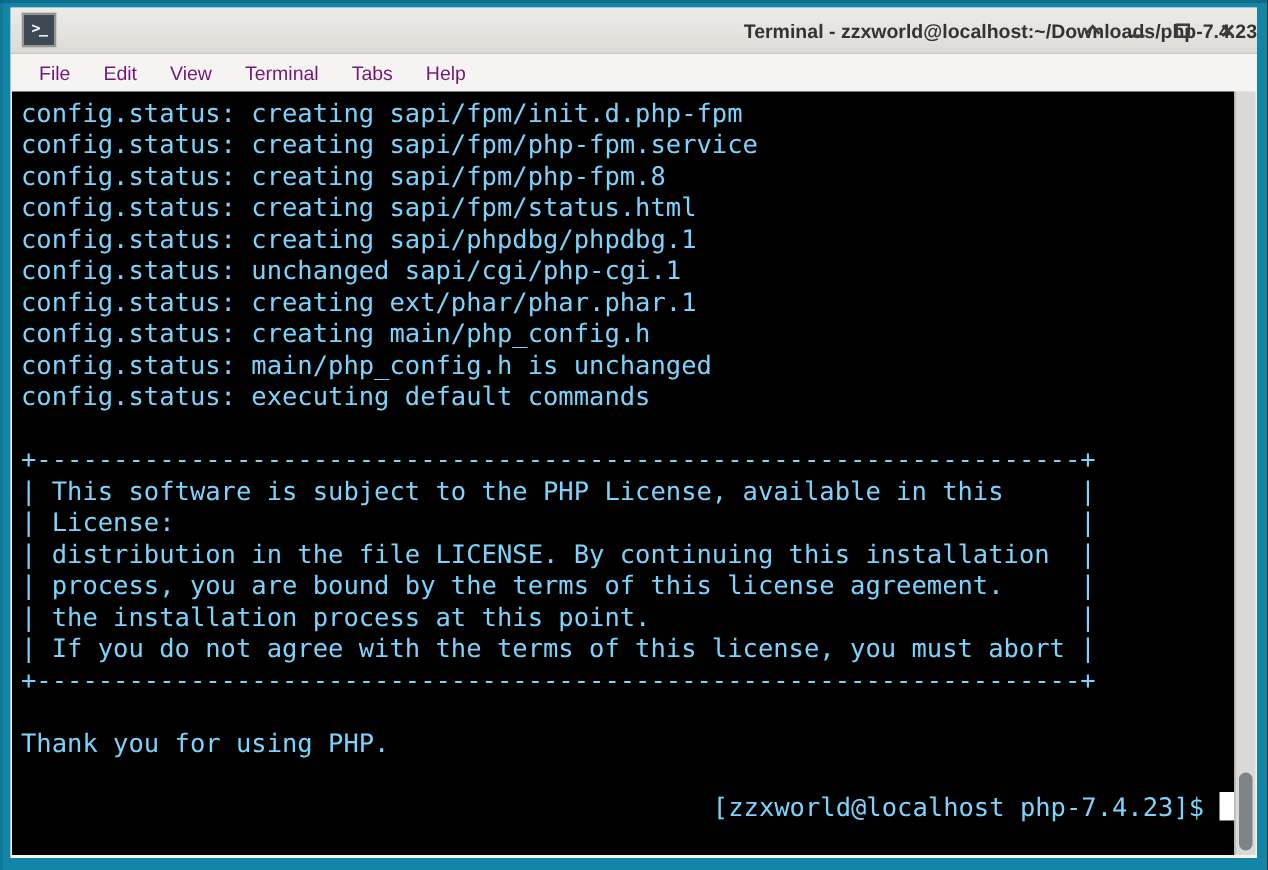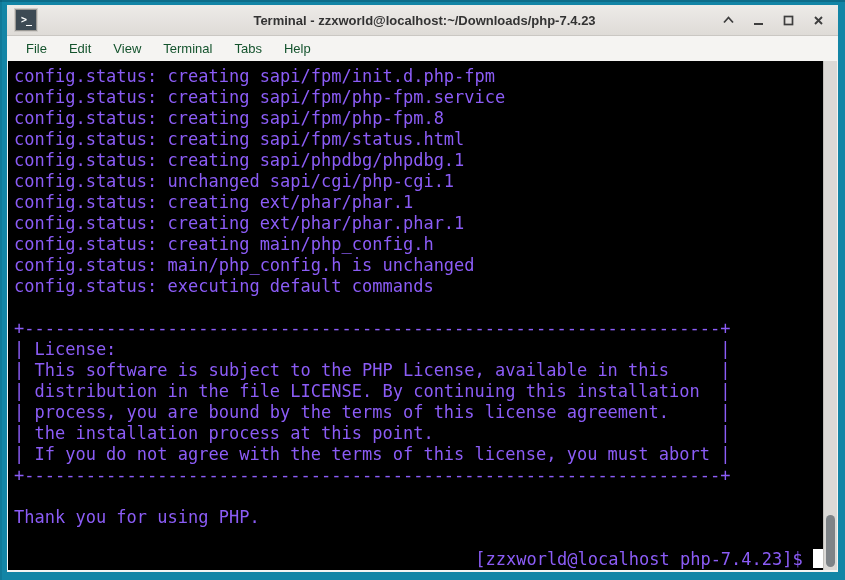--- a/index.html
+++ b/index.html
@@ -31,52 +31,52 @@
     background:#3d4a54;
     border:1px solid #9a9894;
     box-shadow:0 0 0 1px #cfccc8;
     color:#fff;
     font:bold 10px/20px "DejaVu Sans Mono",monospace;
     text-align:center;
     letter-spacing:-1px;
   }
   .title{
     position:absolute;left:4px;right:0;
-    text-align:center;
+    text-align:right;
     font-size:13px;font-weight:bold;color:#333;
     pointer-events:none;
     white-space:nowrap;
   }
   .controls{margin-left:auto;display:flex;gap:6px;z-index:2;}
   .ctrl-btn{
     width:24px;height:24px;border:none;background:transparent;
     display:flex;align-items:center;justify-content:center;
     padding:0;cursor:default;
   }
   .ctrl-btn svg{display:block;}
   
   .menubar{
     height:25px;flex:0 0 25px;
     background:#f5f4f2;
     display:flex;align-items:center;
     padding-left:8px;
-    font-size:13px;color:#14532d;
+    font-size:13px;color:#701a75;
   }
   .menu-item{padding:3px 11px;}
   
   .term-area{flex:1;display:flex;min-height:0;background:#f5f4f2;padding:0 0 2px 1px;}
   .term{
     flex:1;background:#000;
     padding:5px 0 0 6px;
     overflow:hidden;
   }
   .term-line{
     font-family:"DejaVu Sans Mono",monospace;
     font-size:17px;line-height:21px;min-height:21px;
-    color:#8b5cf6;white-space:pre;
+    color:#7dd3fc;white-space:pre;
   }
   .prompt-line{display:block;text-align:right;}
   .cursor{
     display:inline-block;width:10px;height:19px;
     background:#ffffff;vertical-align:-3px;
   }
   
   .scrollbar{
     width:14px;flex:0 0 14px;
     background:#dbd9d6;border-left:1px solid #c1bfbb;
@@ -132,29 +132,28 @@
 
     <div class="term-area">
       <div class="term">
         <div>
             <div class="term-line">config.status: creating sapi/fpm/init.d.php-fpm</div>
             <div class="term-line">config.status: creating sapi/fpm/php-fpm.service</div>
             <div class="term-line">config.status: creating sapi/fpm/php-fpm.8</div>
             <div class="term-line">config.status: creating sapi/fpm/status.html</div>
             <div class="term-line">config.status: creating sapi/phpdbg/phpdbg.1</div>
             <div class="term-line">config.status: unchanged sapi/cgi/php-cgi.1</div>
-            <div class="term-line">config.status: creating ext/phar/phar.1</div>
             <div class="term-line">config.status: creating ext/phar/phar.phar.1</div>
             <div class="term-line">config.status: creating main/php_config.h</div>
             <div class="term-line">config.status: main/php_config.h is unchanged</div>
             <div class="term-line">config.status: executing default commands</div>
             <div class="term-line"></div>
             <div class="term-line">+--------------------------------------------------------------------+</div>
+            <div class="term-line">| This software is subject to the PHP License, available in this     |</div>
             <div class="term-line">| License:                                                           |</div>
-            <div class="term-line">| This software is subject to the PHP License, available in this     |</div>
             <div class="term-line">| distribution in the file LICENSE. By continuing this installation  |</div>
             <div class="term-line">| process, you are bound by the terms of this license agreement.     |</div>
             <div class="term-line">| the installation process at this point.                            |</div>
             <div class="term-line">| If you do not agree with the terms of this license, you must abort |</div>
             <div class="term-line">+--------------------------------------------------------------------+</div>
             <div class="term-line"></div>
             <div class="term-line">Thank you for using PHP.</div>
             <div class="term-line"></div>
           </div>
         <div class="term-line prompt-line"><span>[zzxworld@localhost php-7.4.23]$ </span><span class="cursor"></span></div>

